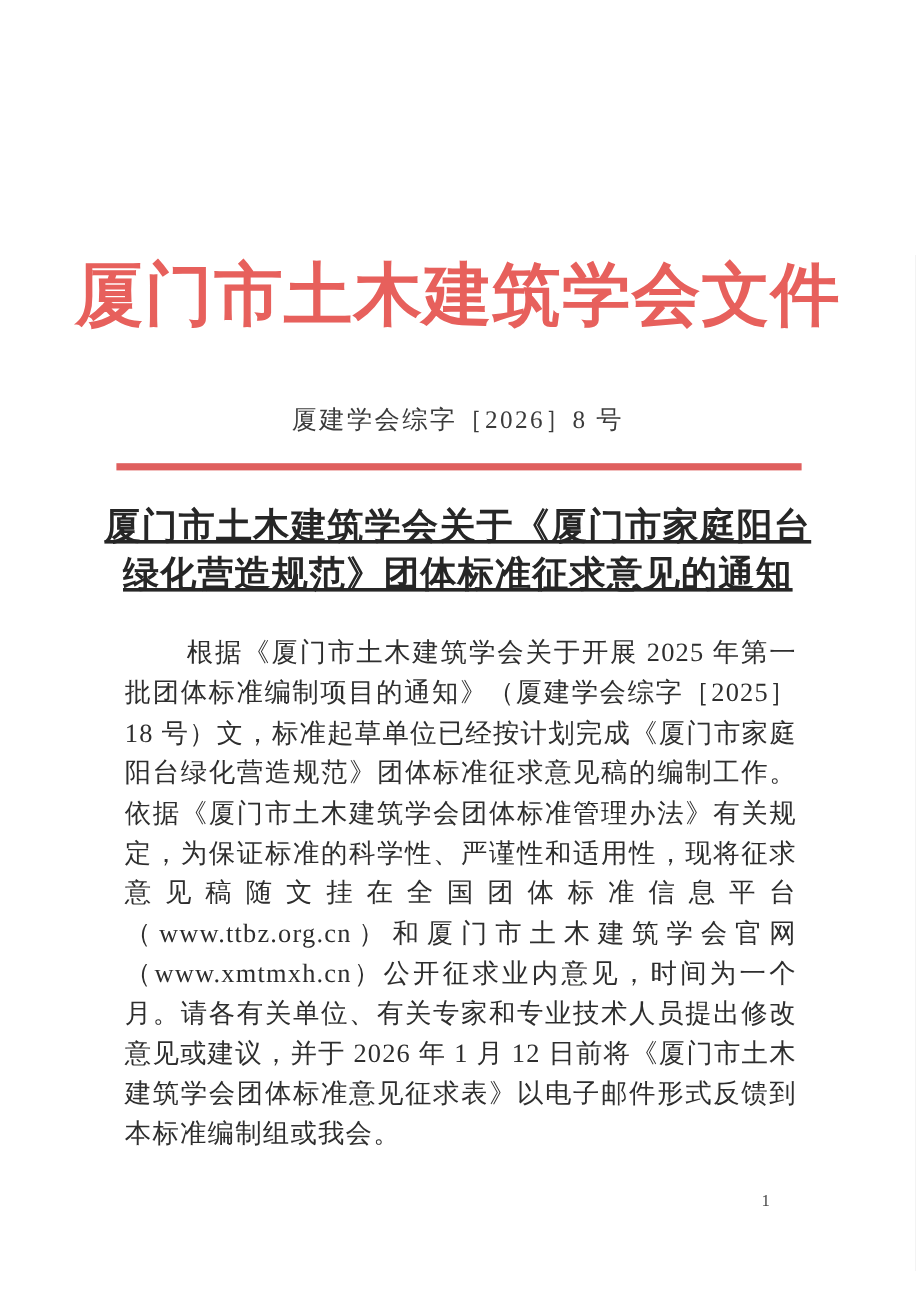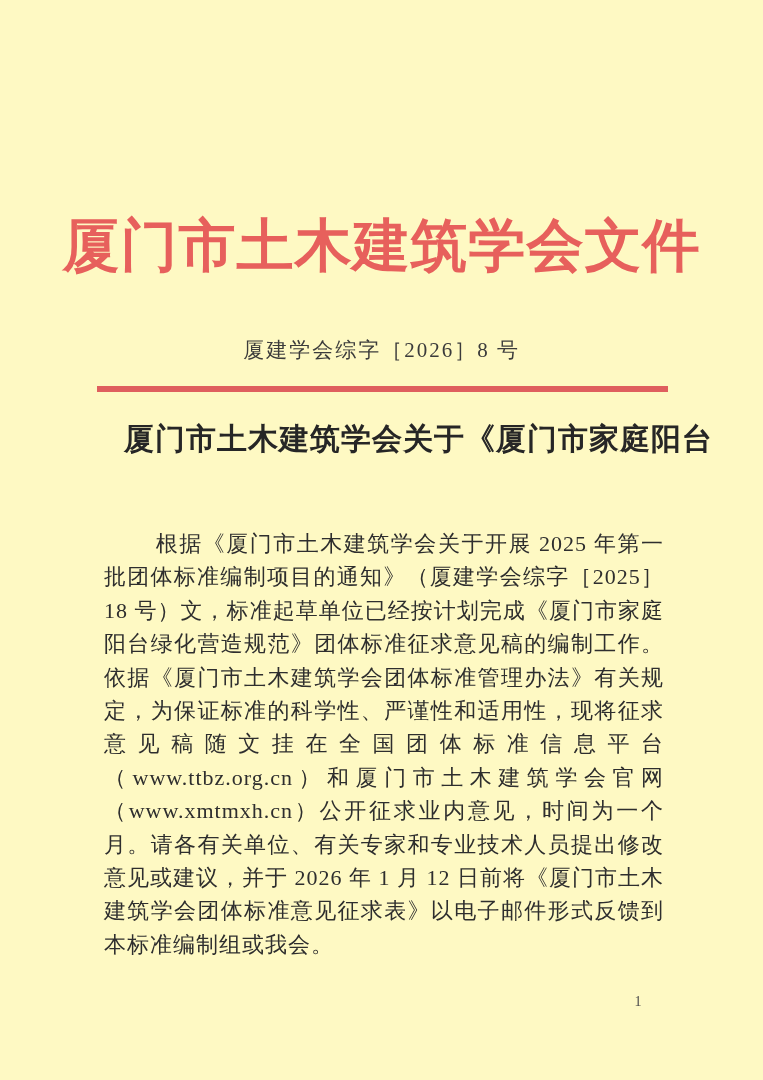--- a/index.html
+++ b/index.html
@@ -5,21 +5,21 @@
   html, body {
     margin: 0;
     padding: 0;
     background: #e9e9e9;
   }
   .page {
     position: relative;
     width: 763px;
     height: 1080px;
     margin: 0 auto;
-    background: #fef9c3;
+    background: #ffffff;
     overflow: hidden;
     font-family: "Liberation Serif", "DejaVu Serif", serif;
     color: #2f2f2f;
   }
   .letterhead {
     position: absolute;
     top: 208px;
     left: 0;
     right: 0;
     text-align: center;
@@ -45,27 +45,28 @@
     left: 97px;
     width: 571px;
     height: 6px;
     background: #df5f5e;
   }
   .doc-title {
     position: absolute;
     top: 419px;
     left: 50px;
     right: 50px;
-    text-align: right;
+    text-align: center;
     font-size: 30px;
     line-height: 40px;
     font-weight: bold;
     color: #262626;
     font-family: "Liberation Sans", "DejaVu Sans", sans-serif;
     letter-spacing: 1px;
+    text-decoration: underline;
   }
   .body-block {
     position: absolute;
     top: 527px;
     left: 104px;
     width: 560px;
     font-size: 22px;
     line-height: 33.4px;
     color: #2e2e2e;
     text-align: justify;
@@ -97,20 +98,21 @@
 <div class="page">
 
   <div class="letterhead" style="color: rgb(231, 96, 92);">厦门市土木建筑学会文件</div>
 
   <div class="ref-number">厦建学会综字［2026］8 号</div>
 
   <div class="red-rule" style="background: rgb(223, 95, 94);"></div>
 
   <div class="doc-title">
     <span>厦门市土木建筑学会关于《厦门市家庭阳台</span><br>
+    <span>绿化营造规范》团体标准征求意见的通知</span>
   </div>
 
   <div class="body-block">
     <p class="paragraph">
       <span>根据《厦门市土木建筑学会关于开展 2025 年第一批团体标准编制项目的通知》（厦建学会综字［2025］18 号）文，标准起草单位已经按计划完成《厦门市家庭阳台绿化营造规范》团体标准征求意见稿的编制工作。依据《厦门市土木建筑学会团体标准管理办法》有关规定，为保证标准的科学性、严谨性和适用性，现将征求意见稿随文挂在全国团体标准信息平台（</span><span class="inline-url">www.ttbz.org.cn</span><span>）和厦门市土木建筑学会官网（www.xmtmxh.cn）公开征求业内意见，时间为一个月。请各有关单位、有关专家和专业技术人员提出修改意见或建议，并于 2026 年 1 月 12 日前将《厦门市土木建筑学会团体标准意见征求表》以电子邮件形式反馈到本标准编制组或我会。</span>
     </p>
   </div>
 
   <div class="page-number">1</div>
 

